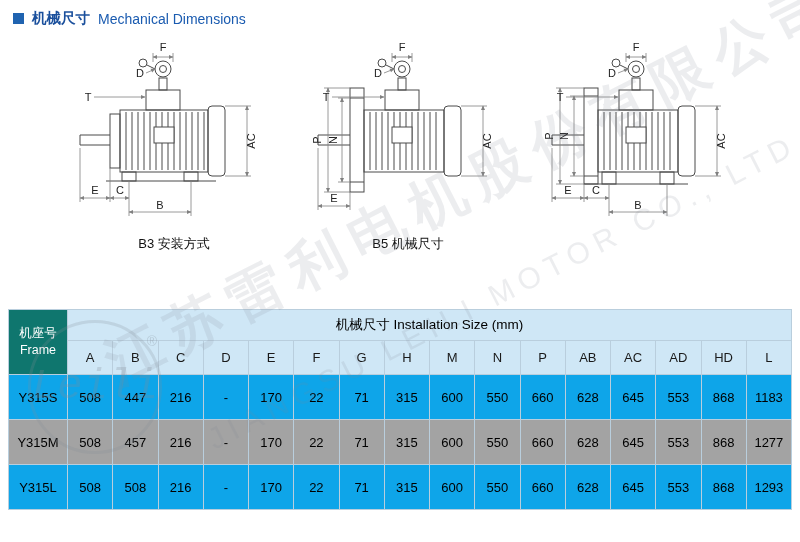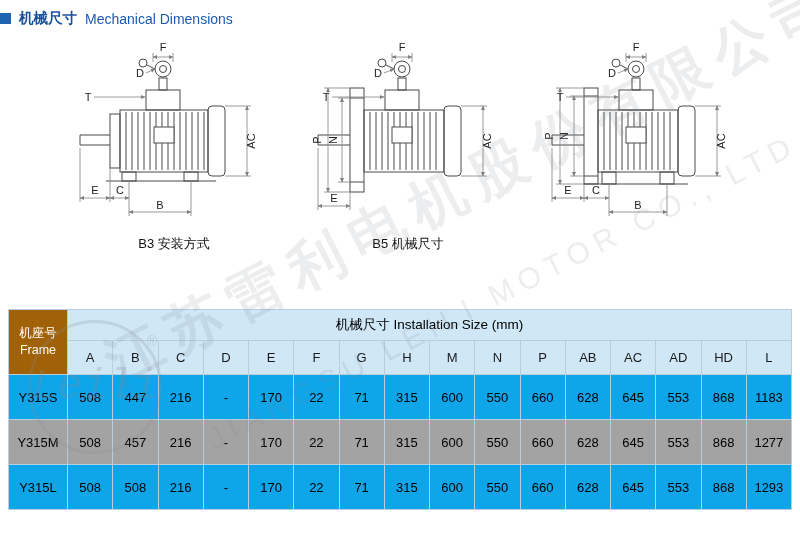--- a/index.html
+++ b/index.html
@@ -1,33 +1,33 @@
 <!DOCTYPE html>
 <html><head>
 <meta charset="utf-8">
 <style>
   html,body{margin:0;padding:0;}
   body{
     width:800px;height:542px;background:#fff;position:relative;overflow:hidden;
     font-family:"Liberation Sans",sans-serif;
   }
   
-  .header{display:flex;align-items:center;gap:8px;padding:9px 0 0 0;}
+  .header{display:flex;align-items:center;gap:8px;padding:9px 0 0 13px;}
   .bullet{width:11px;height:11px;background:#2063b0;flex:0 0 auto;}
   .title-zh{color:#1a4f9c;font-weight:700;font-size:14.5px;}
   .title-en{color:#1a5bb0;font-size:14px;}
   
   .diagrams{display:flex;justify-content:space-between;padding:12px 42px 0 58px;}
   .diagram{width:232px;margin:0;}
   .caption{text-align:center;font-size:13px;color:#111;margin-top:6px;}
   svg text{font-size:11px;fill:#222;text-anchor:middle;font-family:"Liberation Sans",sans-serif;}
   
   .dim-table{width:784px;margin:56px 8px 0;border-collapse:collapse;table-layout:fixed;font-size:13px;}
   .dim-table th,.dim-table td{border:1px solid #b9cedd;text-align:center;padding:0;font-weight:400;color:#000;}
-  .frame-th{background:#a16207;color:#fff;font-size:12.5px;width:58px;line-height:1.35;}
+  .frame-th{background:#0f766e;color:#fff;font-size:12.5px;width:58px;line-height:1.35;}
   .frame-th div{color:#fff;}
   .size-th{background:#cfe7f6;color:#1565ad;font-size:13.5px;height:30px;}
   .col-letters th{background:#cfe7f6;color:#1a1a1a;height:33px;}
   tbody tr{height:45px;}
   tbody tr.odd{background:#0ea5e9;}
   tbody tr.even{background:#a3a3a3;}
   
   .watermark{position:absolute;inset:0;pointer-events:none;overflow:hidden;z-index:5;}
   .wm-zh{position:absolute;left:110px;top:330px;transform:rotate(-27deg);transform-origin:0 50%;
     font-size:56px;letter-spacing:12px;font-weight:700;color:rgba(125,135,145,0.15);white-space:nowrap;}

